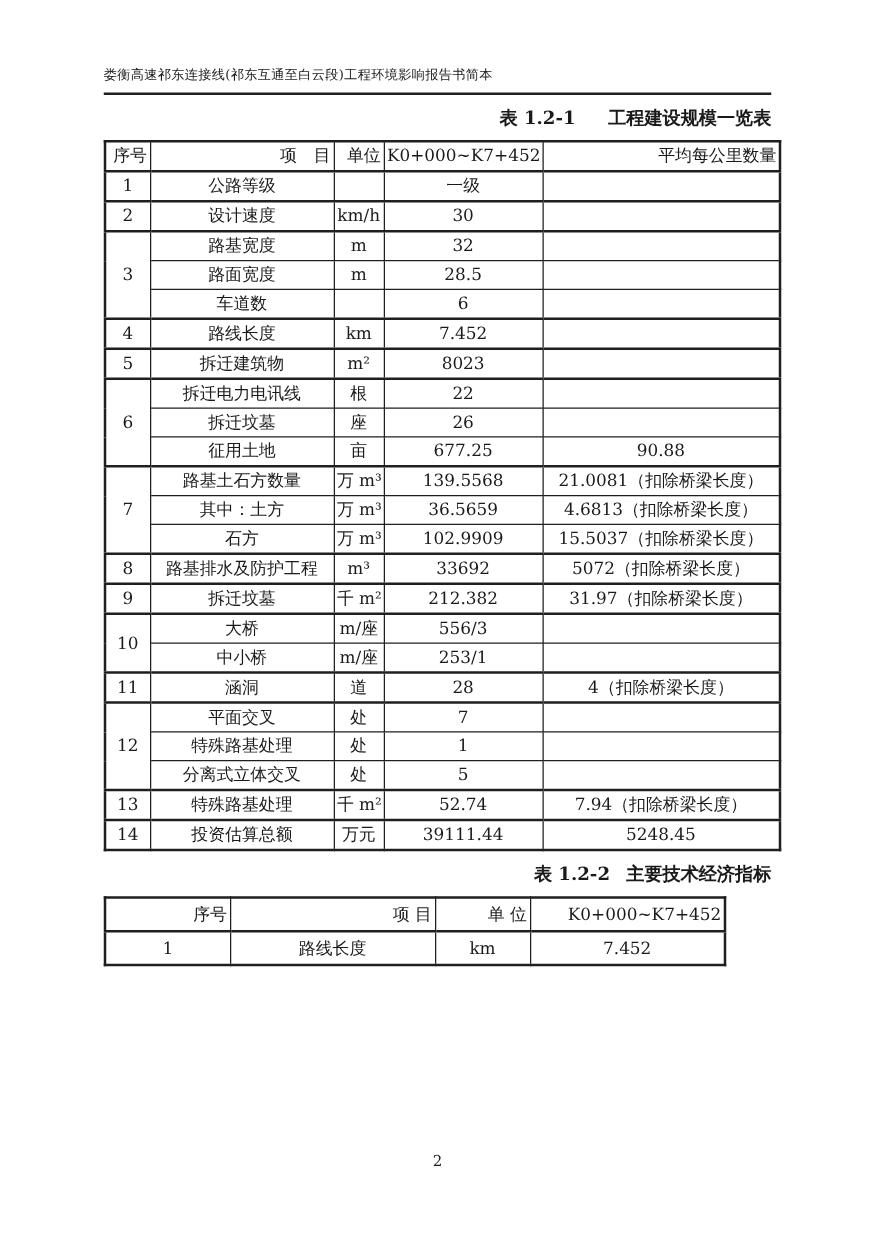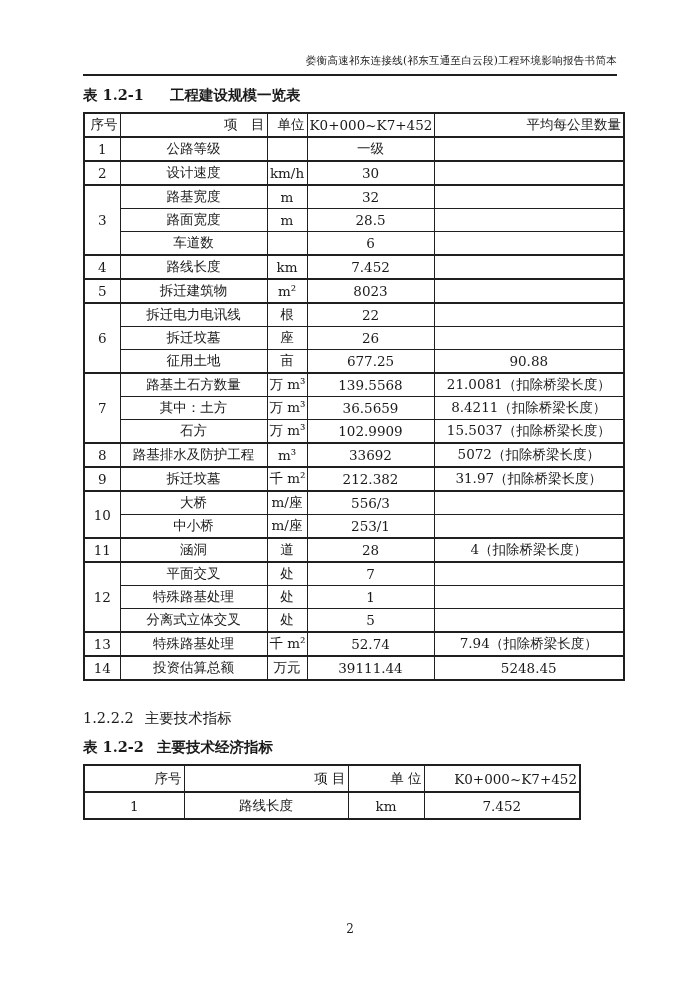--- a/index.html
+++ b/index.html
@@ -10,36 +10,35 @@
     font-family:"DejaVu Serif","Liberation Serif",serif;
     position:relative;
     overflow:hidden;
   }
   .content { width:534px; margin-left:83px; }
 
   .doc-header {
     padding-top:52px;
     padding-bottom:5px;
     border-bottom:2px solid #1f1f1f;
-    text-align:right;
     font-size:10.5px;
     line-height:17px;
     letter-spacing:0.3px;
   }
 
   .body-paragraph {
     margin-top:13px;
     font-size:14.5px;
     line-height:26px;
     text-align:justify;
   }
 
   .table-caption {
     margin-top:9px;
-    text-align:left;
+    text-align:right;
     font-weight:bold;
     font-size:14.5px;
     line-height:20px;
   }
   .cap-label-1 { margin-right:26px; }
   .cap-label-2 { margin-right:13px; }
 
   table {
     border-collapse:collapse;
     table-layout:fixed;
@@ -181,21 +180,21 @@
           <td rowspan="3">7</td>
           <td>路基土石方数量</td>
           <td>万 m³</td>
           <td>139.5568</td>
           <td>21.0081（扣除桥梁长度）</td>
         </tr>
         <tr>
           <td>其中：土方</td>
           <td>万 m³</td>
           <td>36.5659</td>
-          <td>8.4211（扣除桥梁长度）</td>
+          <td>4.6813（扣除桥梁长度）</td>
         </tr>
         <tr>
           <td>石方</td>
           <td>万 m³</td>
           <td>102.9909</td>
           <td>15.5037（扣除桥梁长度）</td>
         </tr>
         <tr class="thick">
           <td>8</td>
           <td>路基排水及防护工程</td>
@@ -259,23 +258,20 @@
         <tr class="thick">
           <td>14</td>
           <td>投资估算总额</td>
           <td>万元</td>
           <td>39111.44</td>
           <td>5248.45</td>
         </tr>
       </tbody>
     </table>
 
-  <div class="section-heading">
-    <span class="sec-num">1.2.2.2</span><span>主要技术指标</span>
-  </div>
 
   <div class="table-caption">
     <span class="cap-label-2">表 1.2-2</span><span>主要技术经济指标</span>
   </div>
 
   <table class="t2">
     <colgroup>
       <col style="width:100px">
         <col style="width:164px">
         <col style="width:76px">

